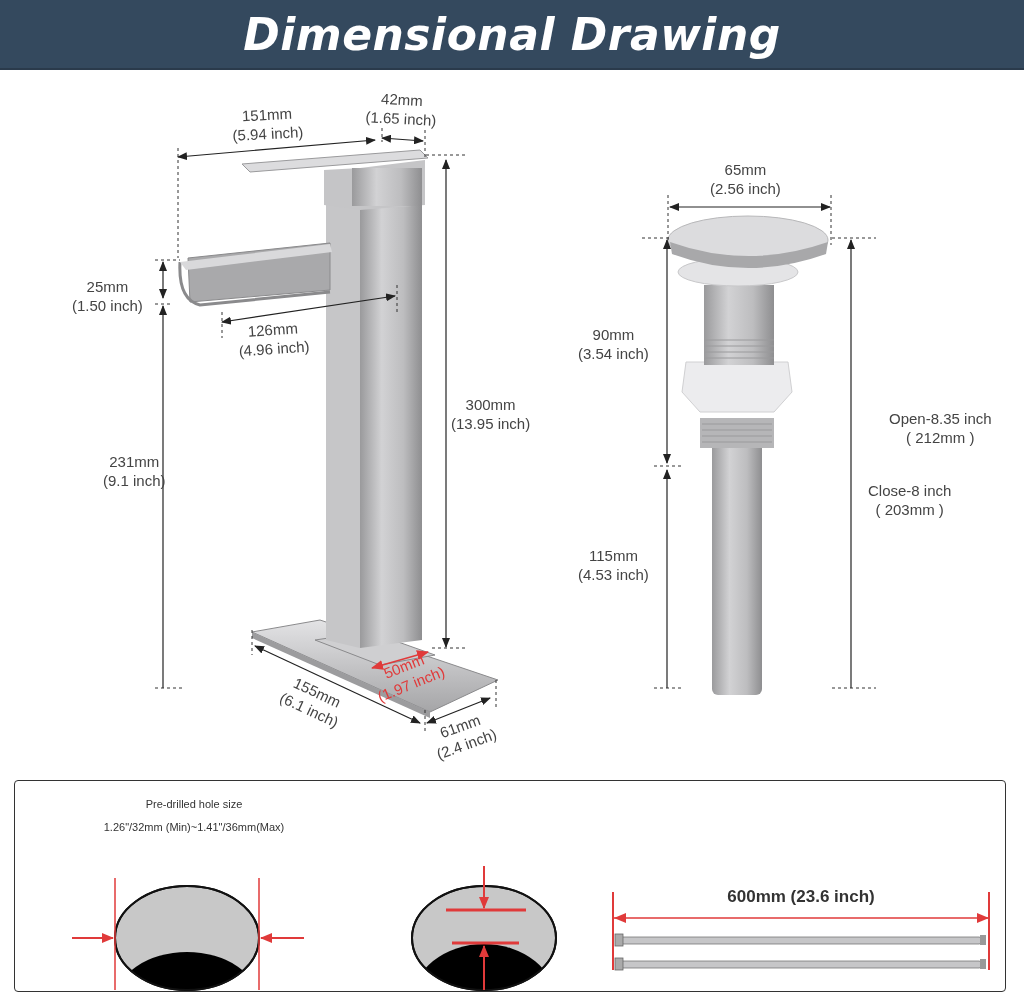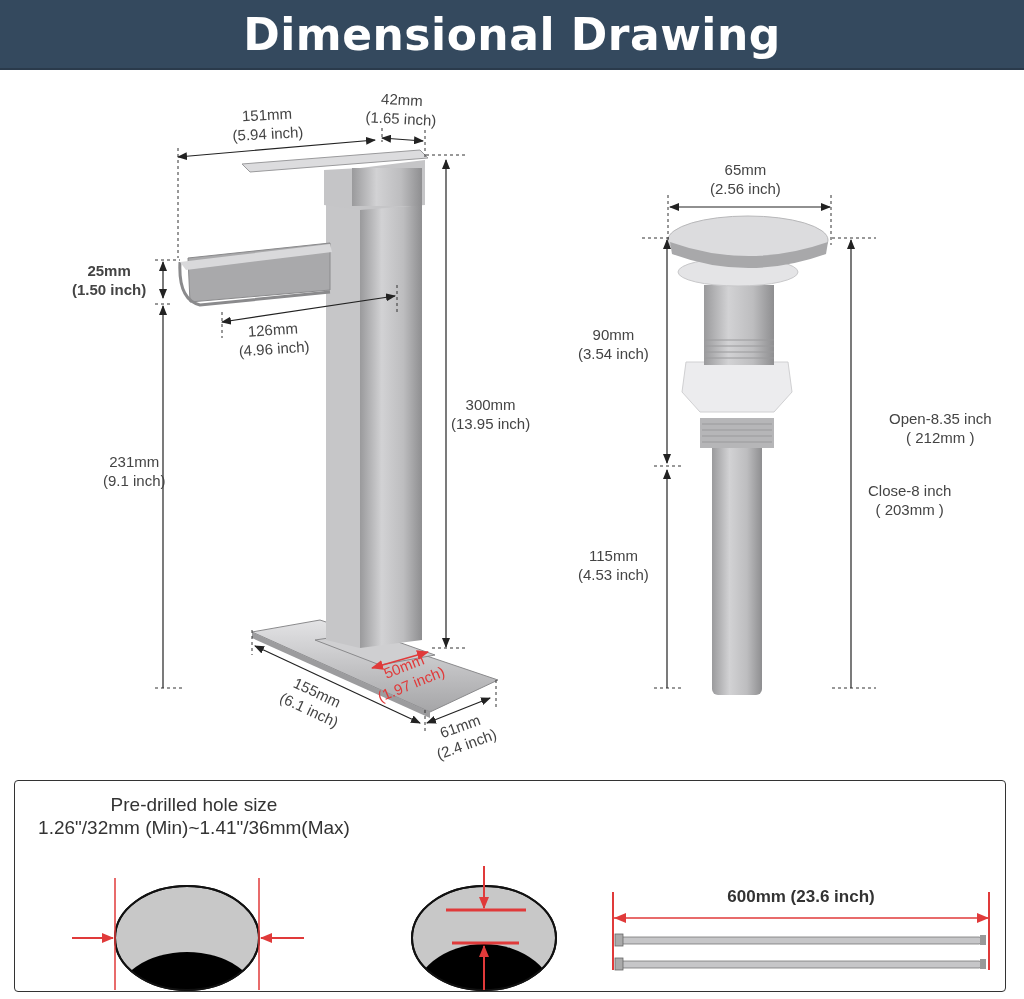--- a/index.html
+++ b/index.html
@@ -1,24 +1,24 @@
 <!DOCTYPE html>
 <html><head>
 <meta charset="utf-8">
 <style>
   html,body{margin:0;padding:0;background:#fff;}
   body{width:1024px;height:999px;position:relative;overflow:hidden;font-family:"Liberation Sans",sans-serif;color:#333;}
   .header{position:absolute;left:0;top:0;width:1024px;height:68px;background:#34495e;color:#fff;display:flex;align-items:center;justify-content:center;border-bottom:2px solid #2a3a4b;}
-  .header h1{margin:8px;font-family:"DejaVu Sans",sans-serif;font-weight:bold;font-size:44px;letter-spacing:0.5px;}
+  .header h1{margin:8px;font-family:"DejaVu Sans",sans-serif;font-weight:bold;font-size:44px;letter-spacing:0.5px;font-style:italic;}
   .lbl{position:absolute;font-size:15px;line-height:19px;text-align:center;color:#444;white-space:nowrap;}
   .lbl span{display:block;}
   .red{color:#e03a3a;}
   svg.draw{position:absolute;left:0;top:0;}
   .panel{position:absolute;left:14px;top:780px;width:992px;height:212px;border:1.5px solid #333;border-radius:4px;box-sizing:border-box;}
-  .plbl{position:absolute;font-size:19px;line-height:23px;text-align:center;color:#333;white-space:nowrap;}
+  .plbl{position:absolute;font-size:11px;line-height:23px;text-align:center;color:#333;white-space:nowrap;}
   .plbl span{display:block;}
 </style>
 </head>
 <body>
 
 <div class="header">
   <h1>Dimensional Drawing</h1>
 </div>
 
 <svg class="draw" width="1024" height="780">
@@ -127,21 +127,21 @@
 </svg>
 
 <div class="lbl" style="left:232px;top:105px;transform:rotate(-3deg);">
   <span>151mm</span>
   <span>(5.94 inch)</span>
 </div>
 <div class="lbl" style="left:366px;top:90px;transform:rotate(3deg);">
   <span>42mm</span>
   <span>(1.65 inch)</span>
 </div>
-<div class="lbl" style="left:72px;top:261px;font-weight:bold;">
+<div class="lbl" style="left:72px;top:277px;">
   <span>25mm</span>
   <span>(1.50 inch)</span>
 </div>
 <div class="lbl" style="left:238px;top:320px;transform:rotate(-4deg);">
   <span>126mm</span>
   <span>(4.96 inch)</span>
 </div>
 <div class="lbl" style="left:451px;top:395px;">
   <span>300mm</span>
   <span>(13.95 inch)</span>

